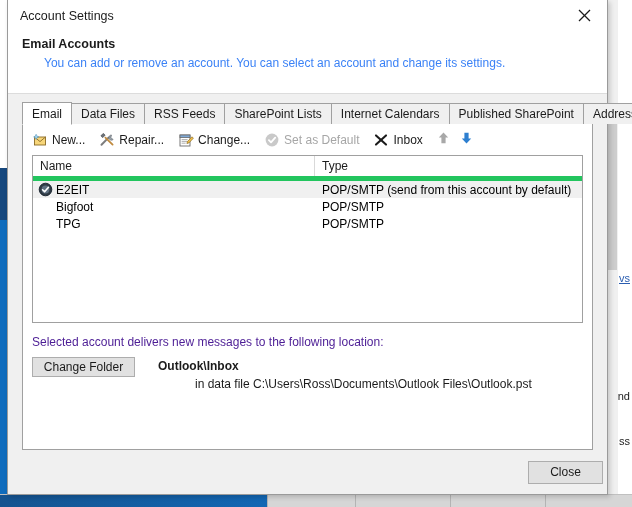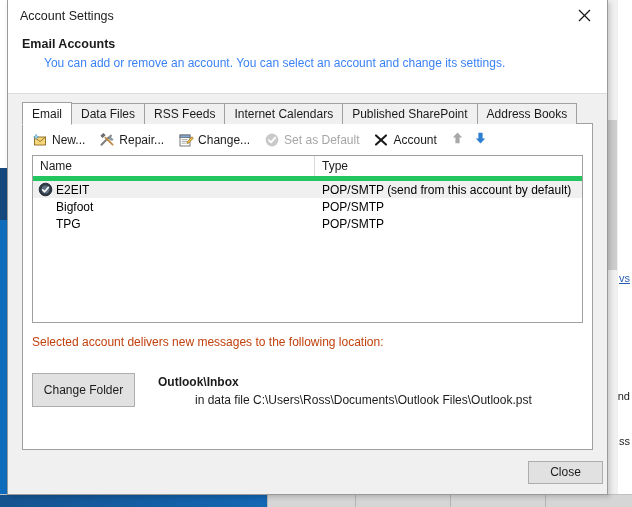--- a/index.html
+++ b/index.html
@@ -298,25 +298,25 @@
     margin-right: 3px;
     display: inline-block;
   }
   .row-icon.blank { visibility: hidden; }
 
   
   .delivery {
     padding: 12px 9px 0 9px;
     font-size: 12px;
   }
-  .delivery-label { margin-bottom: 24px; color: #c2410c; }
+  .delivery-label { margin-bottom: 8px; color: #4c1d95; }
   .delivery-row { display: flex; align-items: flex-start; }
   .btn-change-folder {
     width: 103px;
-    height: 34px;
+    height: 20px;
     background: #e1e1e1;
     border: 1px solid #adadad;
     font-family: "Liberation Sans", sans-serif;
     font-size: 12px;
     color: #1b1b1b;
     cursor: pointer;
     padding: 0;
     flex: 0 0 auto;
   }
   .delivery-info { margin-left: 23px; }
@@ -395,20 +395,21 @@
     <div class="header-title">Email Accounts</div>
     <div class="header-sub">You can add or remove an account. You can select an account and change its settings.</div>
   </div>
 
   <div class="dialog-body">
 
     <div class="tabstrip">
       <div class="tab active">Email</div>
       <div class="tab">Data Files</div>
       <div class="tab">RSS Feeds</div>
+      <div class="tab">SharePoint Lists</div>
       <div class="tab">Internet Calendars</div>
       <div class="tab">Published SharePoint</div>
       <div class="tab">Address Books</div>
     </div>
 
     <div class="tabpanel">
 
       <div class="toolbar">
 
         <div class="tb-item">
@@ -458,21 +459,21 @@
           <span>Set as Default</span>
         </div>
 
         <div class="tb-item">
           <span class="tb-icon">
             <svg width="16" height="16" viewBox="0 0 16 16">
               <line x1="3" y1="3.4" x2="13" y2="12.6" stroke="#1b1b1b" stroke-width="2.1" stroke-linecap="round"></line>
               <line x1="13" y1="3.4" x2="3" y2="12.6" stroke="#1b1b1b" stroke-width="2.1" stroke-linecap="round"></line>
             </svg>
           </span>
-          <span>Account</span>
+          <span>Inbox</span>
         </div>
 
         <div class="tb-arrow">
           <span>
             <svg width="13" height="14" viewBox="0 0 13 14">
               <path d="M6.5 1.5 L11.2 6.4 L8.6 6.4 L8.6 12.2 L4.4 12.2 L4.4 6.4 L1.8 6.4 Z" fill="#a8a8a8"></path>
             </svg>
           </span>
         </div>
 

